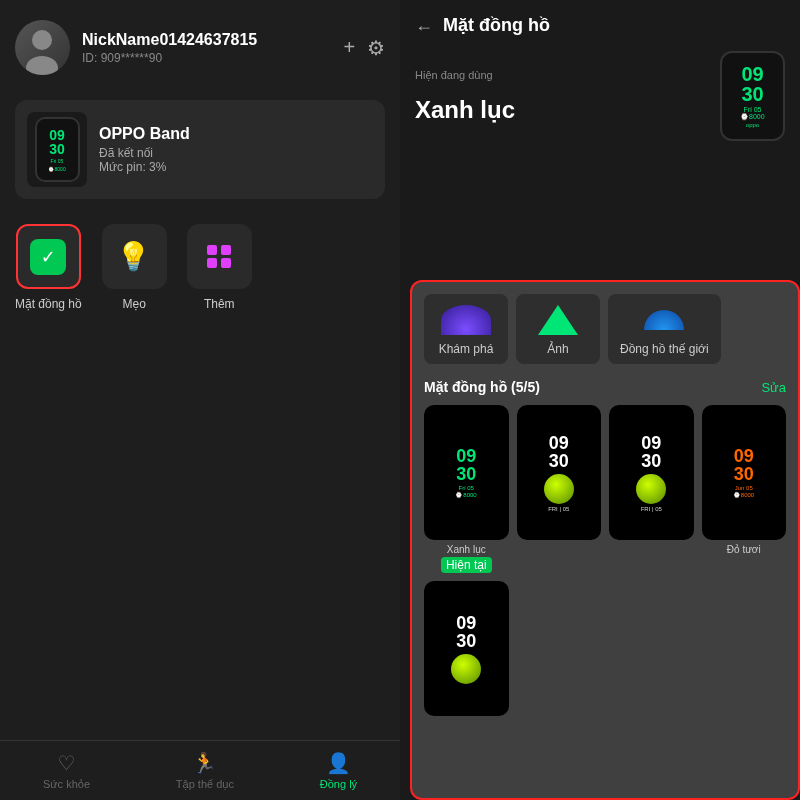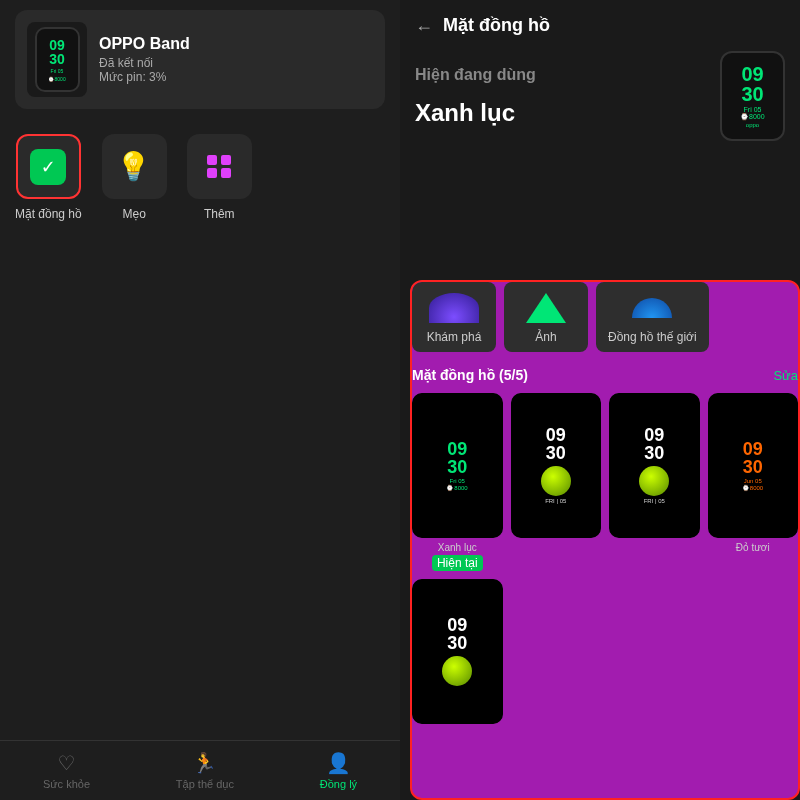--- a/index.html
+++ b/index.html
@@ -266,24 +266,23 @@
     .hero-section {
       padding: 5px 15px 15px;
       display: flex;
       align-items: center;
       gap: 15px;
     }
     .hero-text {
       flex: 1;
     }
     .currently-using {
-      font-size: 16px;
+      font-size: 11px;
       color: #888;
       margin-bottom: 15px;
-      font-weight: bold;
     }
     .face-name-large {
       font-size: 24px;
       font-weight: bold;
       color: #fff;
     }
     .hero-watch {
       width: 65px;
       height: 90px;
       background: #111;
@@ -316,24 +315,25 @@
       margin-top: 1px;
     }
 
     
     .right-overlay {
       position: absolute;
       left: 10px;
       top: 280px;
       width: 390px;
       height: 520px;
-      background: #a21caf;
+      background: #404040;
       border-radius: 12px;
       border: 2px solid #ff2222;
       overflow-y: auto;
+      padding: 12px;
     }
 
     
     .category-tabs {
       display: flex;
       gap: 8px;
       margin-bottom: 15px;
     }
     .cat-tab {
       background: #2e2e2e;
@@ -471,20 +471,38 @@
 
     
     .right-overlay::-webkit-scrollbar { width: 3px; }
     .right-overlay::-webkit-scrollbar-thumb { background: #444; border-radius: 2px; }
   </style>
 </head>
 <body>
 
 <div class="left-panel">
 
+  <div class="header">
+    <div class="avatar">
+      <div class="avatar-img">
+        <svg width="55" height="55" viewBox="0 0 55 55">
+          <circle cx="27" cy="20" r="10" fill="#888"></circle>
+          <ellipse cx="27" cy="48" rx="16" ry="12" fill="#888"></ellipse>
+        </svg>
+      </div>
+    </div>
+    <div class="user-info">
+      <div class="username">NickName01424637815</div>
+      <div class="user-id">ID: 909******90</div>
+    </div>
+    <div class="header-icons">
+      <span class="header-icon">+</span>
+      <span class="header-icon">⚙</span>
+    </div>
+  </div>
 
   <div class="device-card">
     <div class="device-image">
       <div class="band-screen">
         <div class="band-time">09</div>
         <div class="band-time">30</div>
         <div class="band-info-small">Fri 05</div>
         <div class="band-info-small">⌚8000</div>
       </div>
     </div>

